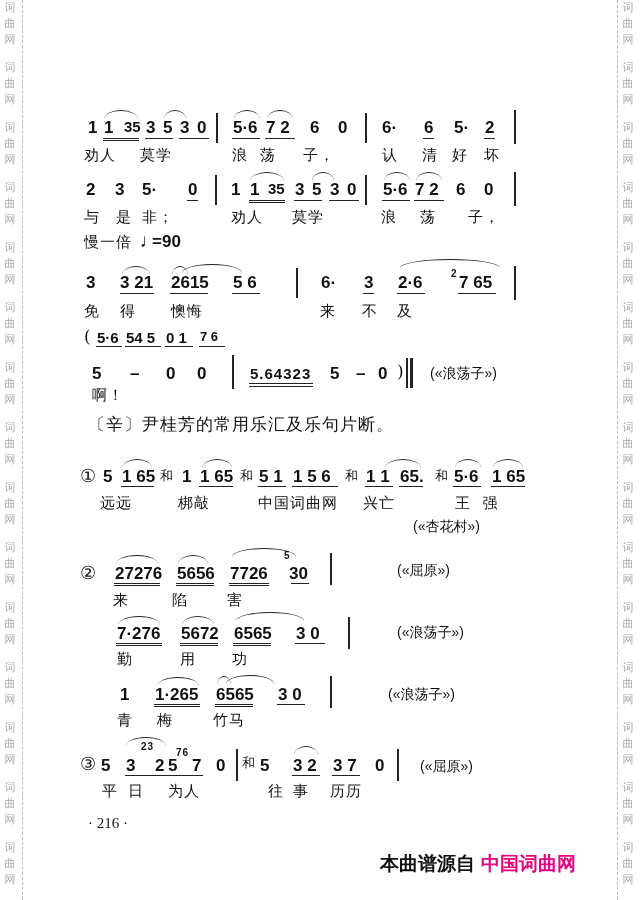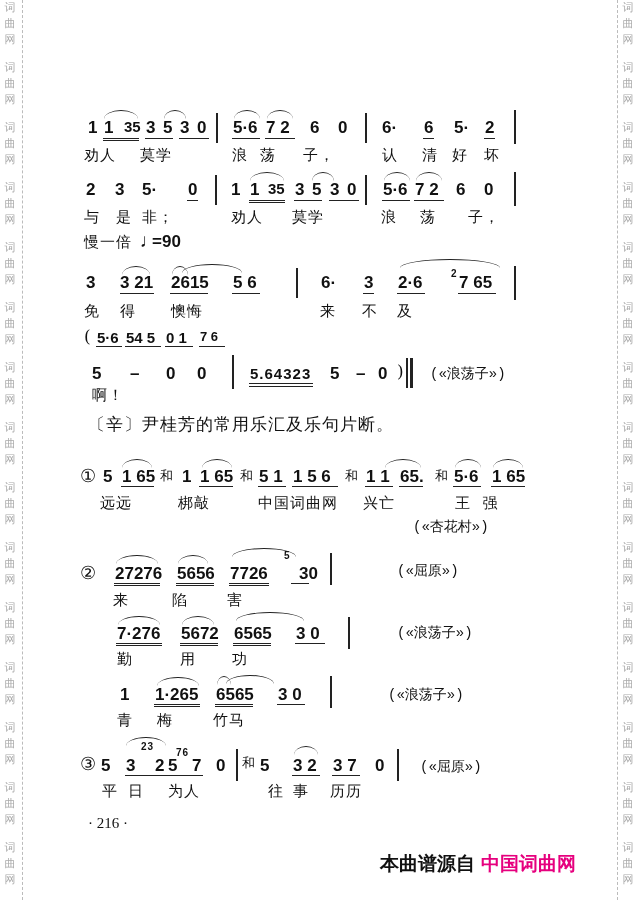--- a/index.html
+++ b/index.html
@@ -6,21 +6,21 @@
   body{width:640px;height:900px;position:relative;overflow:hidden;font-family:"DejaVu Sans","Liberation Sans",sans-serif;color:#111;}
   .wm{position:absolute;top:0;width:22px;height:900px;}
   .wm.left{left:0;border-right:1px dashed #bbb;}
   .wm.right{right:0;border-left:1px dashed #bbb;}
   .wm .g{position:absolute;left:3px;font-size:11px;color:#aaa;line-height:15px;width:14px;text-align:center;font-family:"DejaVu Sans",sans-serif;}
   .n{position:absolute;font-weight:bold;font-size:17px;font-family:"Liberation Sans",sans-serif;white-space:nowrap;}
   .ly{position:absolute;font-size:15px;font-family:"DejaVu Serif","Liberation Serif",serif;white-space:nowrap;letter-spacing:1px;}
   .bar{position:absolute;width:1.5px;background:#222;}
   .ul{position:absolute;height:1px;background:#222;}
   .slur{position:absolute;border-top:1.4px solid #222;border-radius:50% 50% 0 0/100% 100% 0 0;height:8px;}
-  .src{position:absolute;font-size:14px;font-family:Liberation Mono, monospace;white-space:nowrap;}
+  .src{position:absolute;font-size:14px;font-family:Liberation Sans, sans-serif;white-space:nowrap;}
   .he{position:absolute;font-size:13px;font-family:"DejaVu Serif",serif;}
   .title{position:absolute;left:88px;top:413px;font-size:17px;font-family:"DejaVu Serif","Liberation Serif",serif;letter-spacing:1px;}
   .pnum{position:absolute;left:88px;top:815px;font-size:15px;font-family:"Liberation Serif",serif;}
   .footer{position:absolute;top:851px;font-size:19px;font-weight:bold;font-family:"DejaVu Sans",sans-serif;}
   .sup{position:absolute;font-size:10px;font-weight:bold;font-family:"Liberation Sans",sans-serif;}
 </style>
 </head>
 <body>
 
 <div class="wm left" id="wmL">
@@ -319,21 +319,21 @@
   <span class="src" style="left:413px;top:518px">(«杏花村»)</span>
 </div>
 
 <div>
   <span class="n" style="left:80px;top:562px;font-weight:normal;font-size:18px">②</span>
 
   <span class="n" style="left:115px;top:564px">27276</span>
   <span class="n" style="left:177px;top:564px">5656</span>
   <span class="n" style="left:230px;top:564px">7726</span>
   <span class="sup" style="left:284px;top:550px">5</span>
-  <span class="n" style="left:299px;top:564px">30</span>
+  <span class="n" style="left:289px;top:564px">30</span>
   <div class="slur" style="left:116px;top:555px;width:42px"></div>
   <div class="slur" style="left:178px;top:555px;width:30px"></div>
   <div class="slur" style="left:232px;top:548px;width:64px"></div>
   <div class="ul" style="left:114px;top:583px;width:46px"></div>
   <div class="ul" style="left:114px;top:585px;width:46px"></div>
   <div class="ul" style="left:176px;top:583px;width:38px"></div>
   <div class="ul" style="left:176px;top:585px;width:38px"></div>
   <div class="ul" style="left:229px;top:583px;width:40px"></div>
   <div class="ul" style="left:229px;top:585px;width:40px"></div>
   <div class="ul" style="left:291px;top:583px;width:18px"></div>

